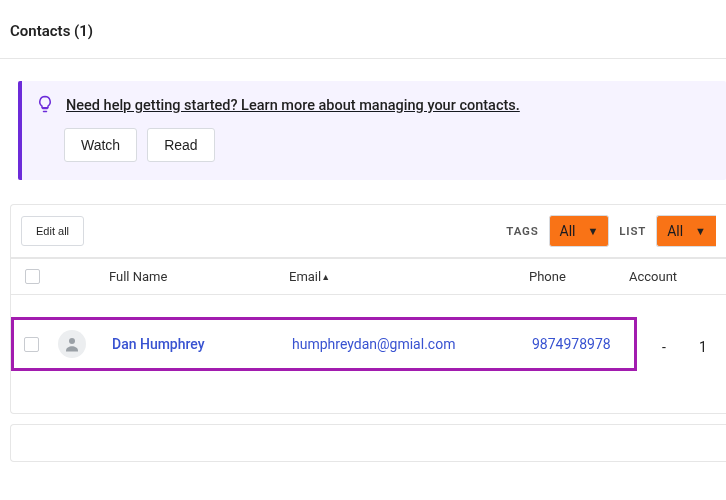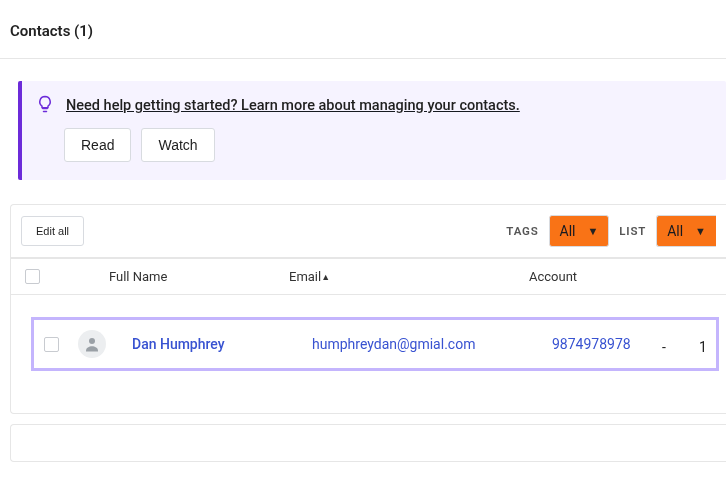--- a/index.html
+++ b/index.html
@@ -105,23 +105,23 @@
       color: #333;
       font-size: 13px;
     }
     .th-email { display: flex; align-items: center; gap: 0; }
     .sort-arrow { font-size: 9px; color: #333; }
     .body-area { padding: 22px 0 26px 0; }
     .trow {
       padding: 10px 0;
     }
     .row-highlight {
-      margin-left: 20px;
-      border: 3px solid #c4b5fd;
-      width: 688px;
+      margin-left: 0;
+      border: 3px solid #a21caf;
+      width: 626px;
     }
     .checkbox {
       width: 15px;
       height: 15px;
       border: 1px solid #c8cbd0;
       border-radius: 2px;
       background: #fff;
       margin-left: 14px;
       cursor: pointer;
     }
@@ -158,22 +158,22 @@
     <span class="help-bulb">
       <svg width="18" height="18" viewBox="0 0 24 24" fill="none" stroke="currentColor" stroke-width="2" stroke-linecap="round" stroke-linejoin="round">
           <path d="M9 18h6"></path>
           <path d="M10 22h4"></path>
           <path d="M12 2a7 7 0 0 0-4 12.7V17h8v-2.3A7 7 0 0 0 12 2z"></path>
         </svg>
     </span>
     <span class="help-text">Need help getting started? Learn more about managing your contacts.</span>
   </div>
   <div class="help-btns">
+    <button class="btn">Watch</button>
     <button class="btn">Read</button>
-    <button class="btn">Watch</button>
   </div>
 </div>
 
 <div class="toolbar">
   <button class="edit-all">Edit all</button>
   <div class="toolbar-right">
     <span class="filter-label">TAGS</span>
     <div class="select">
       <span>All</span>
       <span class="caret">▼</span>
@@ -190,20 +190,21 @@
   <div class="thead">
     <div>
         <div class="checkbox"></div>
       </div>
     <div></div>
     <div>Full Name</div>
     <div class="th-email">
       <span>Email</span>
       <span class="sort-arrow">▲</span>
     </div>
+    <div>Phone</div>
     <div>Account</div>
     <div></div>
   </div>
 
   <div class="body-area">
     <div class="row-highlight">
       <div class="trow">
         <div>
             <div class="checkbox" style="margin-left:10px;"></div>
           </div>

